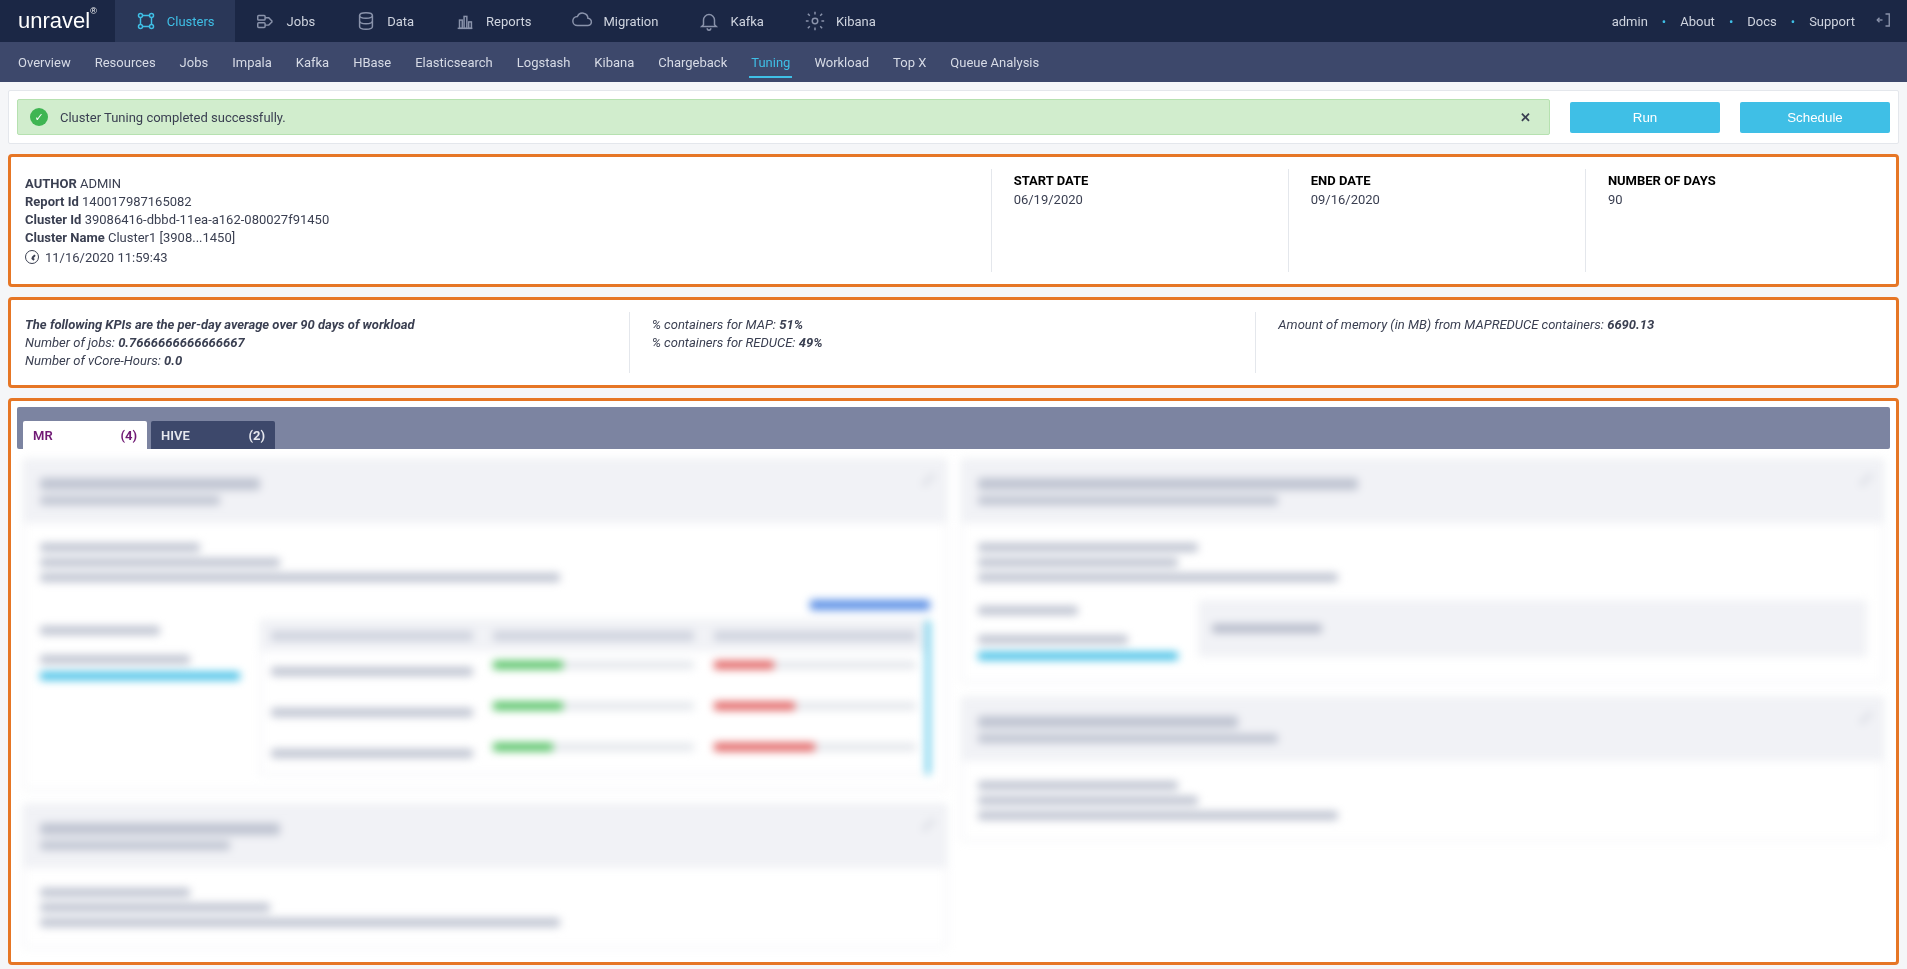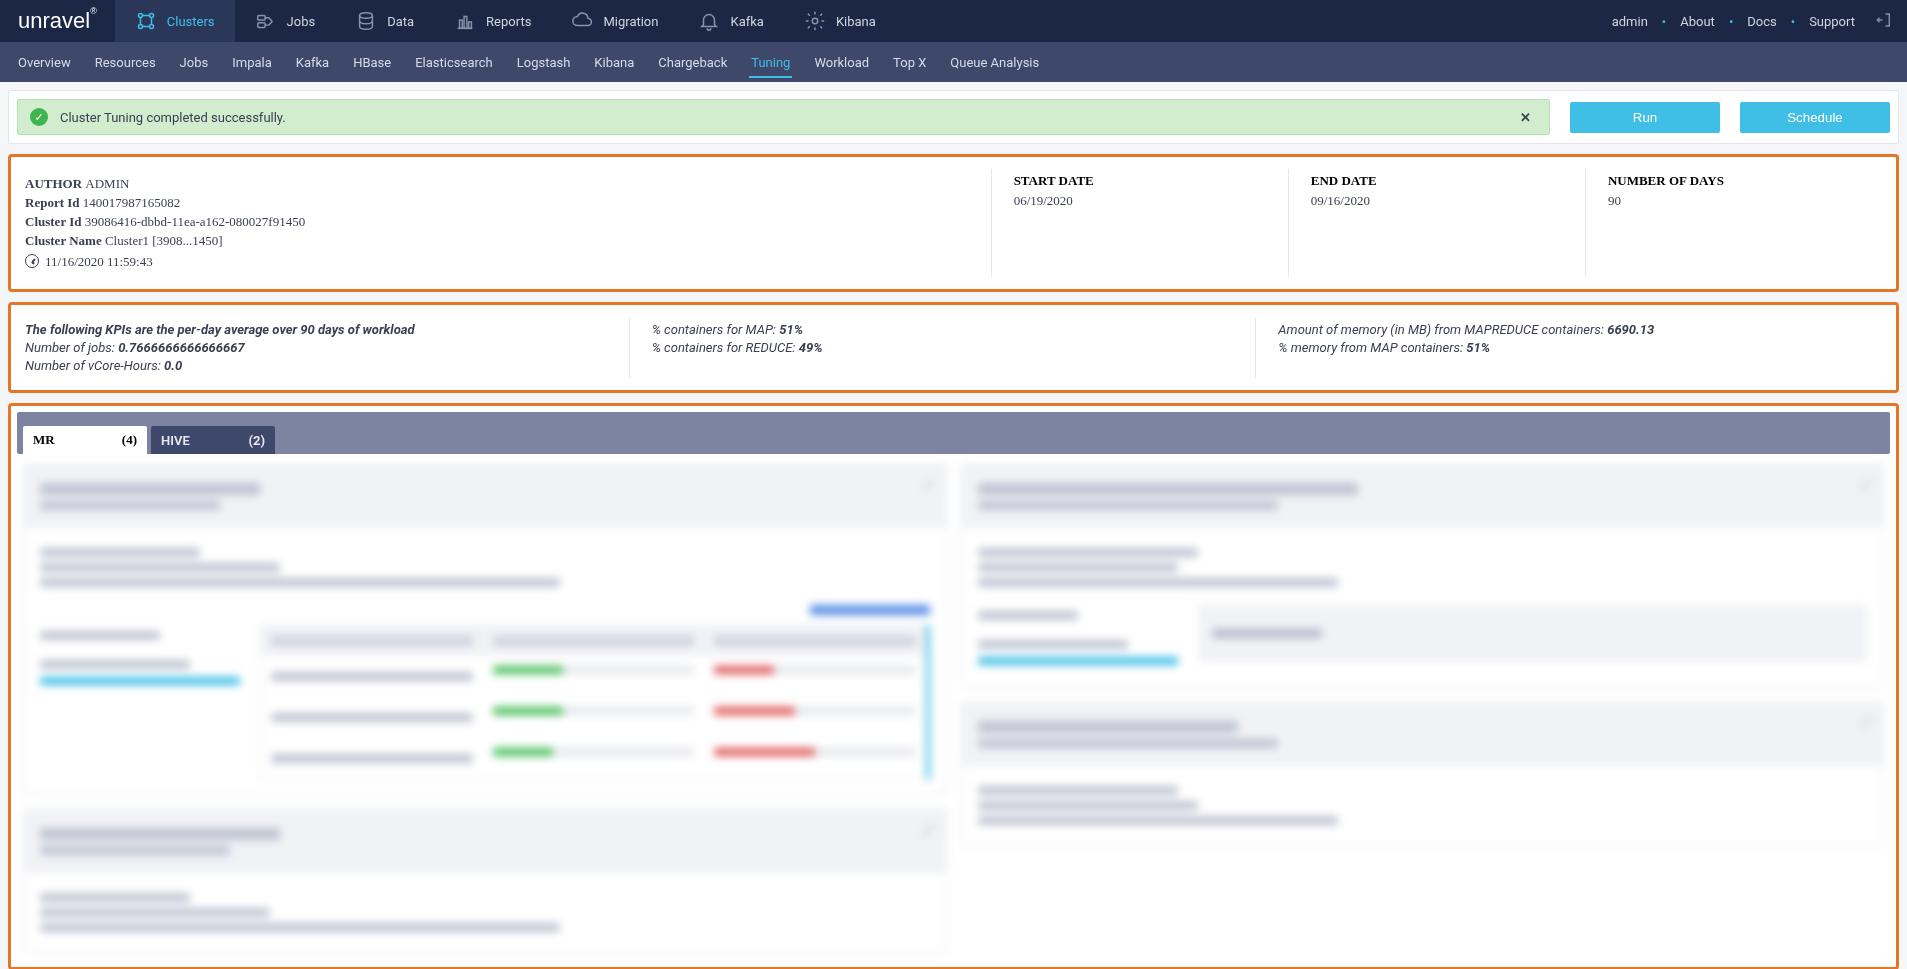--- a/index.html
+++ b/index.html
@@ -60,21 +60,21 @@
   .close-x{margin-left:auto;cursor:pointer;font-weight:bold;color:#3a3f51;padding:0 6px;}
   .btn-prim{
     background:#3fbfe6;color:#fff;border:none;border-radius:2px;padding:8px 0;cursor:pointer;width:150px;text-align:center;
   }
 
   
   .panel-orange{
     border:3px solid #e67625;border-radius:4px;background:#fff;margin-top:10px;padding:12px 14px;
   }
   .meta-row{display:flex;gap:0;}
-  .meta-col{padding:4px 0;font-family:Liberation Serif, serif;}
+  .meta-col{padding:4px 0;}
   .meta-col.first{flex:0 0 52%;}
   .meta-col.rest{flex:1;border-left:1px solid #e4e7ec;padding-left:22px;}
   .meta-label{font-weight:700;text-transform:uppercase;color:#000000;margin-bottom:4px;}
   .meta-line{margin:3px 0;color:#3a3f51;}
   .meta-line b{font-weight:700;}
   .clock{display:inline-block;width:14px;height:14px;border:1.5px solid #3a3f51;border-radius:50%;position:relative;top:2px;margin-right:6px;}
   .clock::before{content:"";position:absolute;left:50%;top:50%;width:4px;height:1.5px;background:#3a3f51;transform-origin:left;transform:rotate(-45deg);}
   .clock::after{content:"";position:absolute;left:50%;top:50%;width:3px;height:1.5px;background:#3a3f51;transform-origin:left;transform:rotate(40deg);}
 
   .kpi-row{display:flex;gap:0;}
@@ -88,21 +88,21 @@
     border:3px solid #e67625;border-radius:4px;background:#fff;margin-top:10px;padding:6px 6px 14px;
   }
   .tabbar{
     background:#7c84a1;border-radius:2px;display:flex;align-items:flex-end;padding:8px 6px 0;height:42px;gap:4px;
   }
   .tab{
     display:flex;align-items:center;justify-content:space-between;padding:0 10px;height:28px;width:124px;
     border-radius:2px 2px 0 0;cursor:pointer;font-weight:600;
   }
   .tab .count{font-weight:700;}
-  .tab.active{background:#fff;color:#000000;font-family:Liberation Serif, serif;}
+  .tab.active{background:#fff;color:#701a75;}
   .tab.inactive{background:#3d486b;color:#e6e8ef;}
 
   .cards{display:flex;gap:14px;margin-top:10px;padding:0 6px;}
   .cards-col{flex:1;display:flex;flex-direction:column;gap:14px;}
   .card{
     border:1px solid #e4e7ec;border-radius:2px;filter:blur(4px);user-select:none;overflow:hidden;
   }
   .card-hdr{background:#f1f2f6;padding:12px 16px;position:relative;}
   .blt{height:12px;background:#bfc4d1;border-radius:3px;margin:6px 0;}
   .blt.sm{height:9px;}
@@ -282,21 +282,20 @@
         <div class="kpi-line"><b>The following KPIs are the per-day average over 90 days of workload</b></div>
         <div class="kpi-line"><span>Number of jobs:</span> <b>0.7666666666666667</b></div>
         <div class="kpi-line"><span>Number of vCore-Hours:</span> <b>0.0</b></div>
       </div>
       <div class="kpi-col">
         <div class="kpi-line"><span>% containers for MAP:</span> <b>51%</b></div>
         <div class="kpi-line"><span>% containers for REDUCE:</span> <b>49%</b></div>
       </div>
       <div class="kpi-col">
         <div class="kpi-line"><span>Amount of memory (in MB) from MAPREDUCE containers:</span> <b>6690.13</b></div>
-        <div class="kpi-line"><span>% memory from MAP containers:</span> <b>51%</b></div>
       </div>
     </div>
   </div>
 
   <div class="tuning-block">
     <div class="tabbar">
       <div class="tab active">
         <span>MR</span>
           <span class="count">(4)</span>
       </div>

